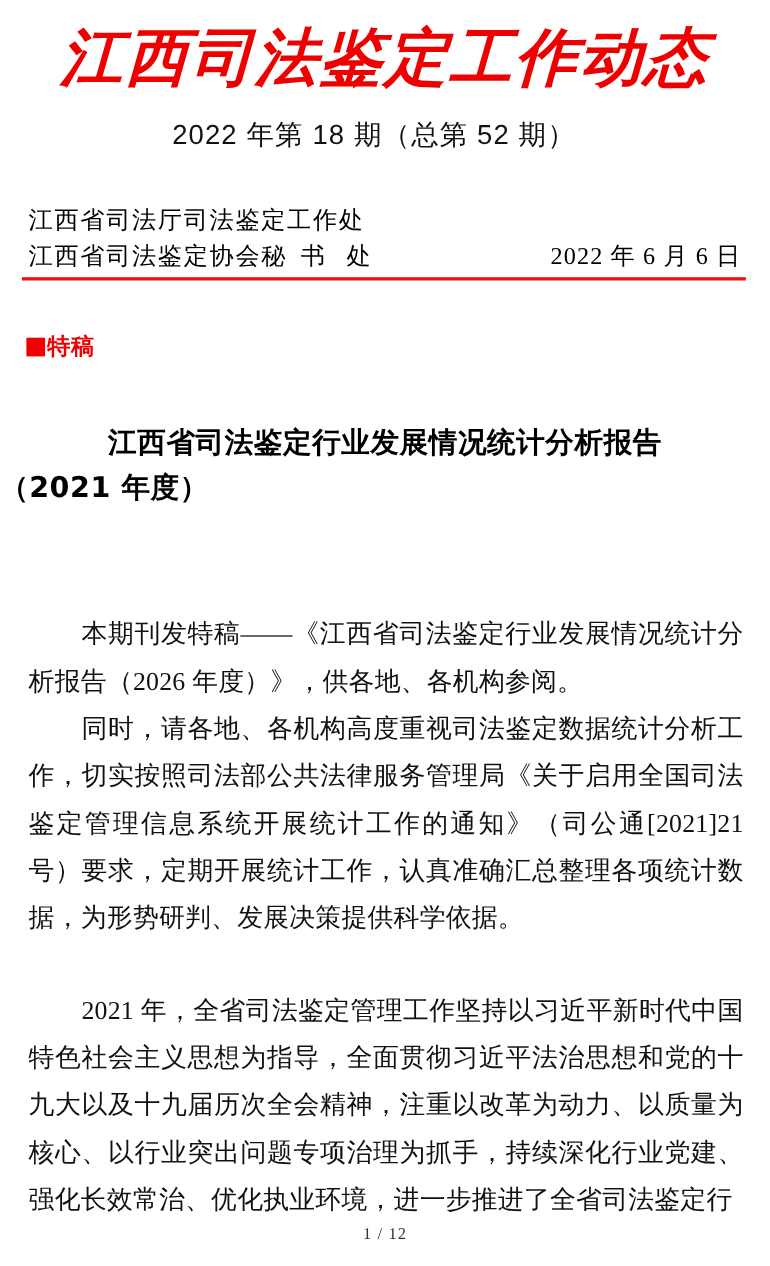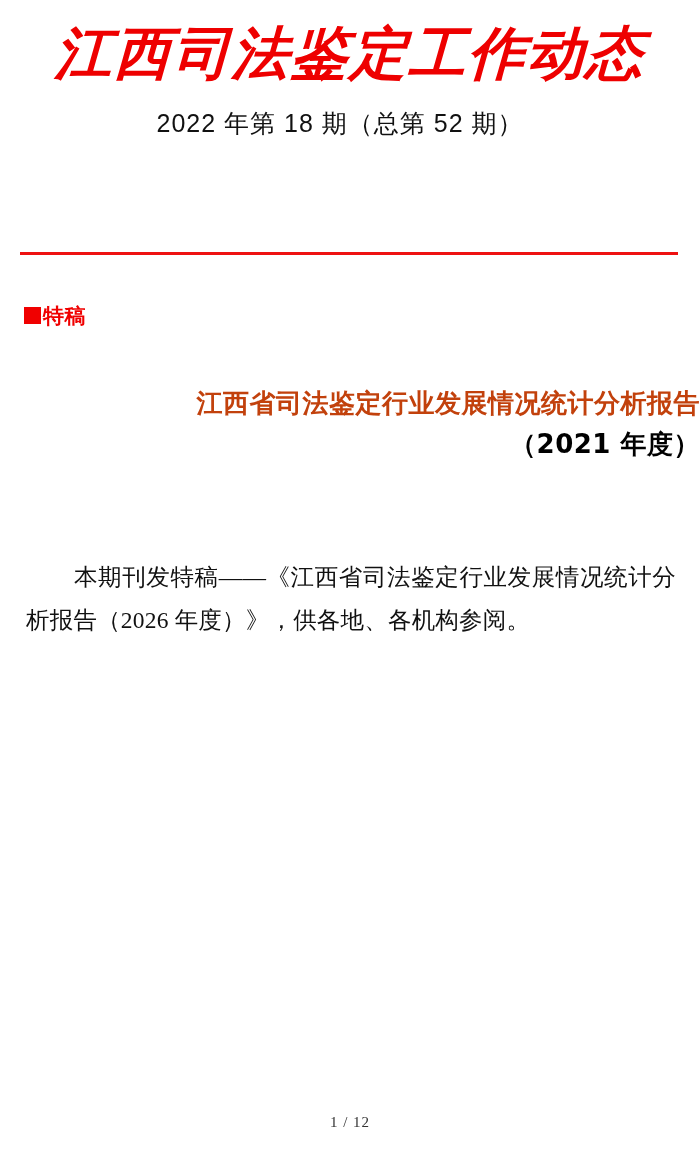--- a/index.html
+++ b/index.html
@@ -124,35 +124,35 @@
     line-height: 21px;
     letter-spacing: 0.5px;
   }
 
   
   .article-title {
     position: absolute;
     top: 383px;
     left: 0;
     width: 700px;
-    text-align: right;
+    text-align: center;
     font-family: "DejaVu Sans", "Liberation Sans", sans-serif;
     font-weight: bold;
     font-size: 26px;
     line-height: 40px;
     letter-spacing: 0.5px;
-    color: #c2410c;
+    color: #000000;
     white-space: nowrap;
   }
   .article-subtitle {
     position: absolute;
     top: 424px;
     left: 0;
     width: 700px;
-    text-align: right;
+    text-align: left;
     font-family: "DejaVu Sans", "Liberation Sans", sans-serif;
     font-weight: bold;
     font-size: 26px;
     line-height: 40px;
     letter-spacing: 0.5px;
     color: #000;
     white-space: nowrap;
   }
 
   
@@ -207,33 +207,49 @@
 </style>
 </head>
 <body>
 
 <div class="page">
 
   <div class="masthead-title">江西司法鉴定工作动态</div>
 
   <div class="issue-line">2022 年第 18 期（总第 52 期）</div>
 
+  <div class="issuer-block">
+    <div class="issuer-row">
+      <span class="issuer-name">江西省司法厅司法鉴定工作处</span>
+      <span></span>
+    </div>
+    <div class="issuer-row">
+      <span class="issuer-name spaced"><span>江西省司法鉴定协会秘</span><span class="spacer-word"> 书 处</span></span>
+      <span class="issuer-date">2022 年 6 月 6 日</span>
+    </div>
+  </div>
 
   <div class="red-rule"></div>
 
   <div class="section-marker">
     <span class="marker-square"></span>
     <span class="marker-label">特稿</span>
   </div>
 
   <div class="article-title">江西省司法鉴定行业发展情况统计分析报告</div>
   <div class="article-subtitle">（2021 年度）</div>
 
 
   <div class="body-block b1">
     <p class="body-para">本期刊发特稿——《江西省司法鉴定行业发展情况统计分析报告（2026 年度）》，供各地、各机构参阅。</p>
   </div>
 
-
+  <div class="body-block b2">
+    <p class="body-para">同时，请各地、各机构高度重视司法鉴定数据统计分析工作，切实按照司法部公共法律服务管理局《关于启用全国司法鉴定管理信息系统开展统计工作的通知》（司公通[2021]21 号）要求，定期开展统计工作，认真准确汇总整理各项统计数据，为形势研判、发展决策提供科学依据。</p>
+  </div>
+
+  <div class="body-block b3">
+    <p class="body-para">2021 年，全省司法鉴定管理工作坚持以习近平新时代中国特色社会主义思想为指导，全面贯彻习近平法治思想和党的十九大以及十九届历次全会精神，注重以改革为动力、以质量为核心、以行业突出问题专项治理为抓手，持续深化行业党建、强化长效常治、优化执业环境，进一步推进了全省司法鉴定行</p>
+  </div>
 
   <div class="page-footer">1 / 12</div>
 
 </div>
 
 </body></html>

